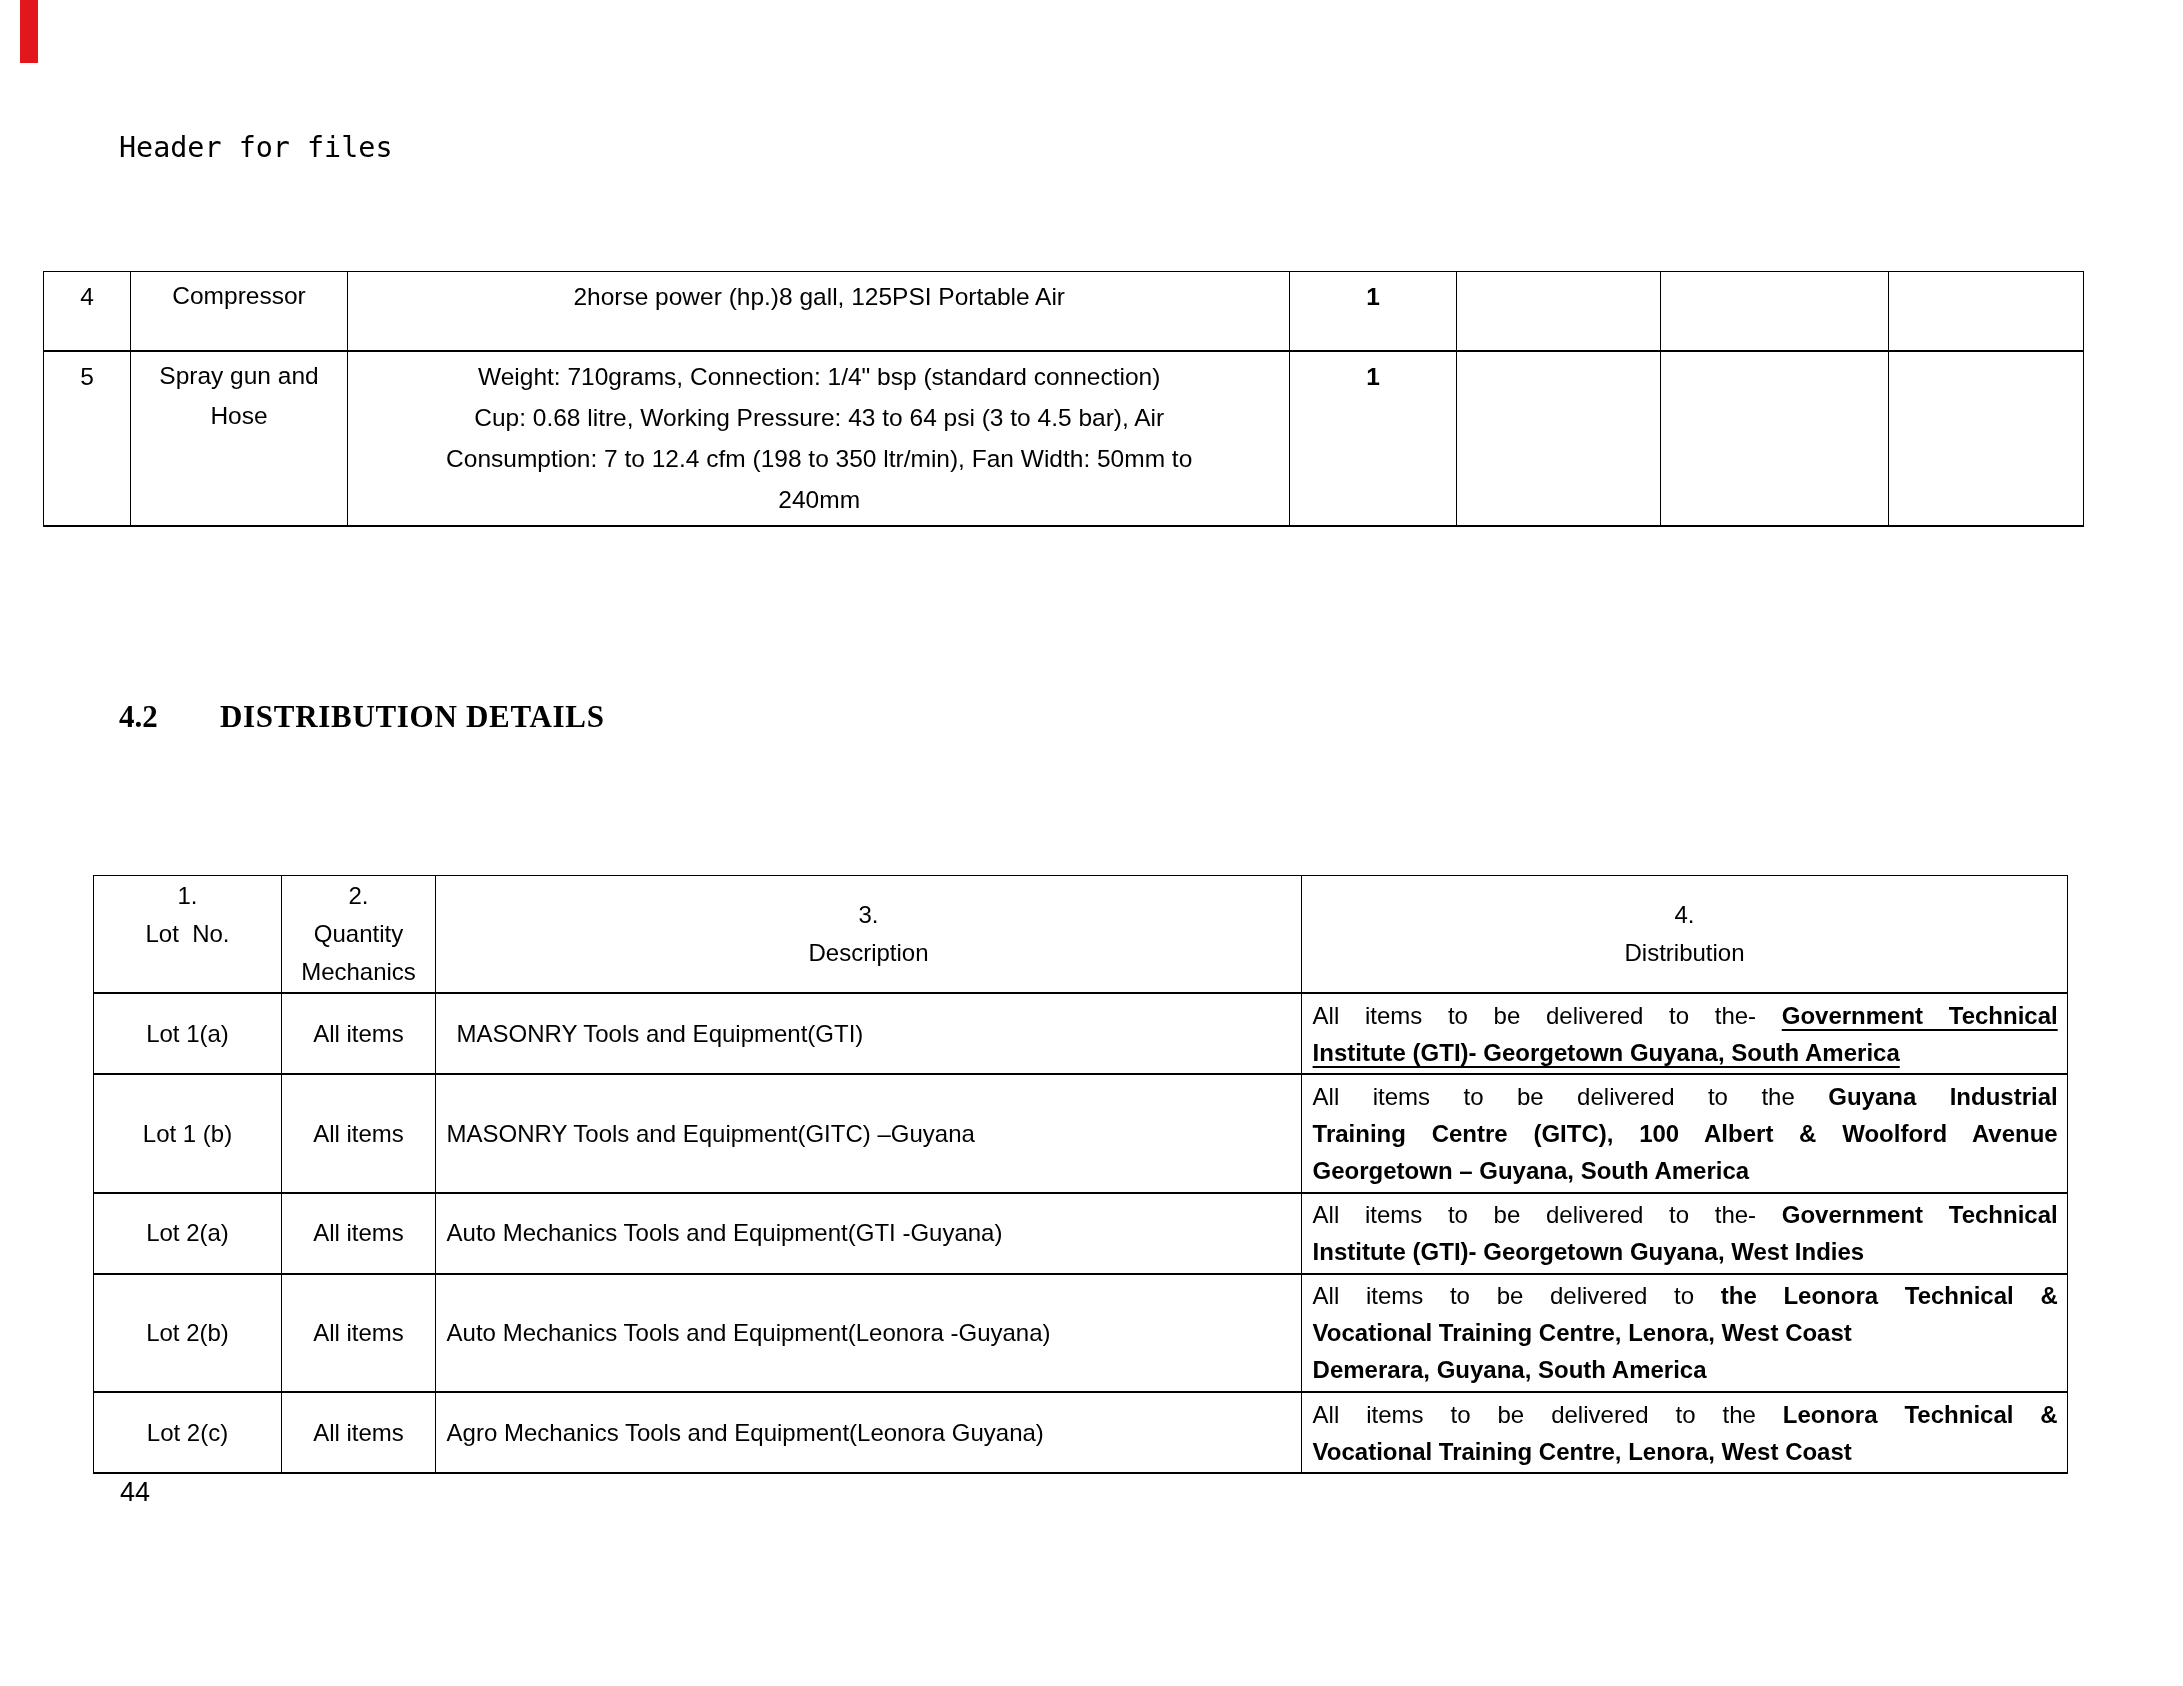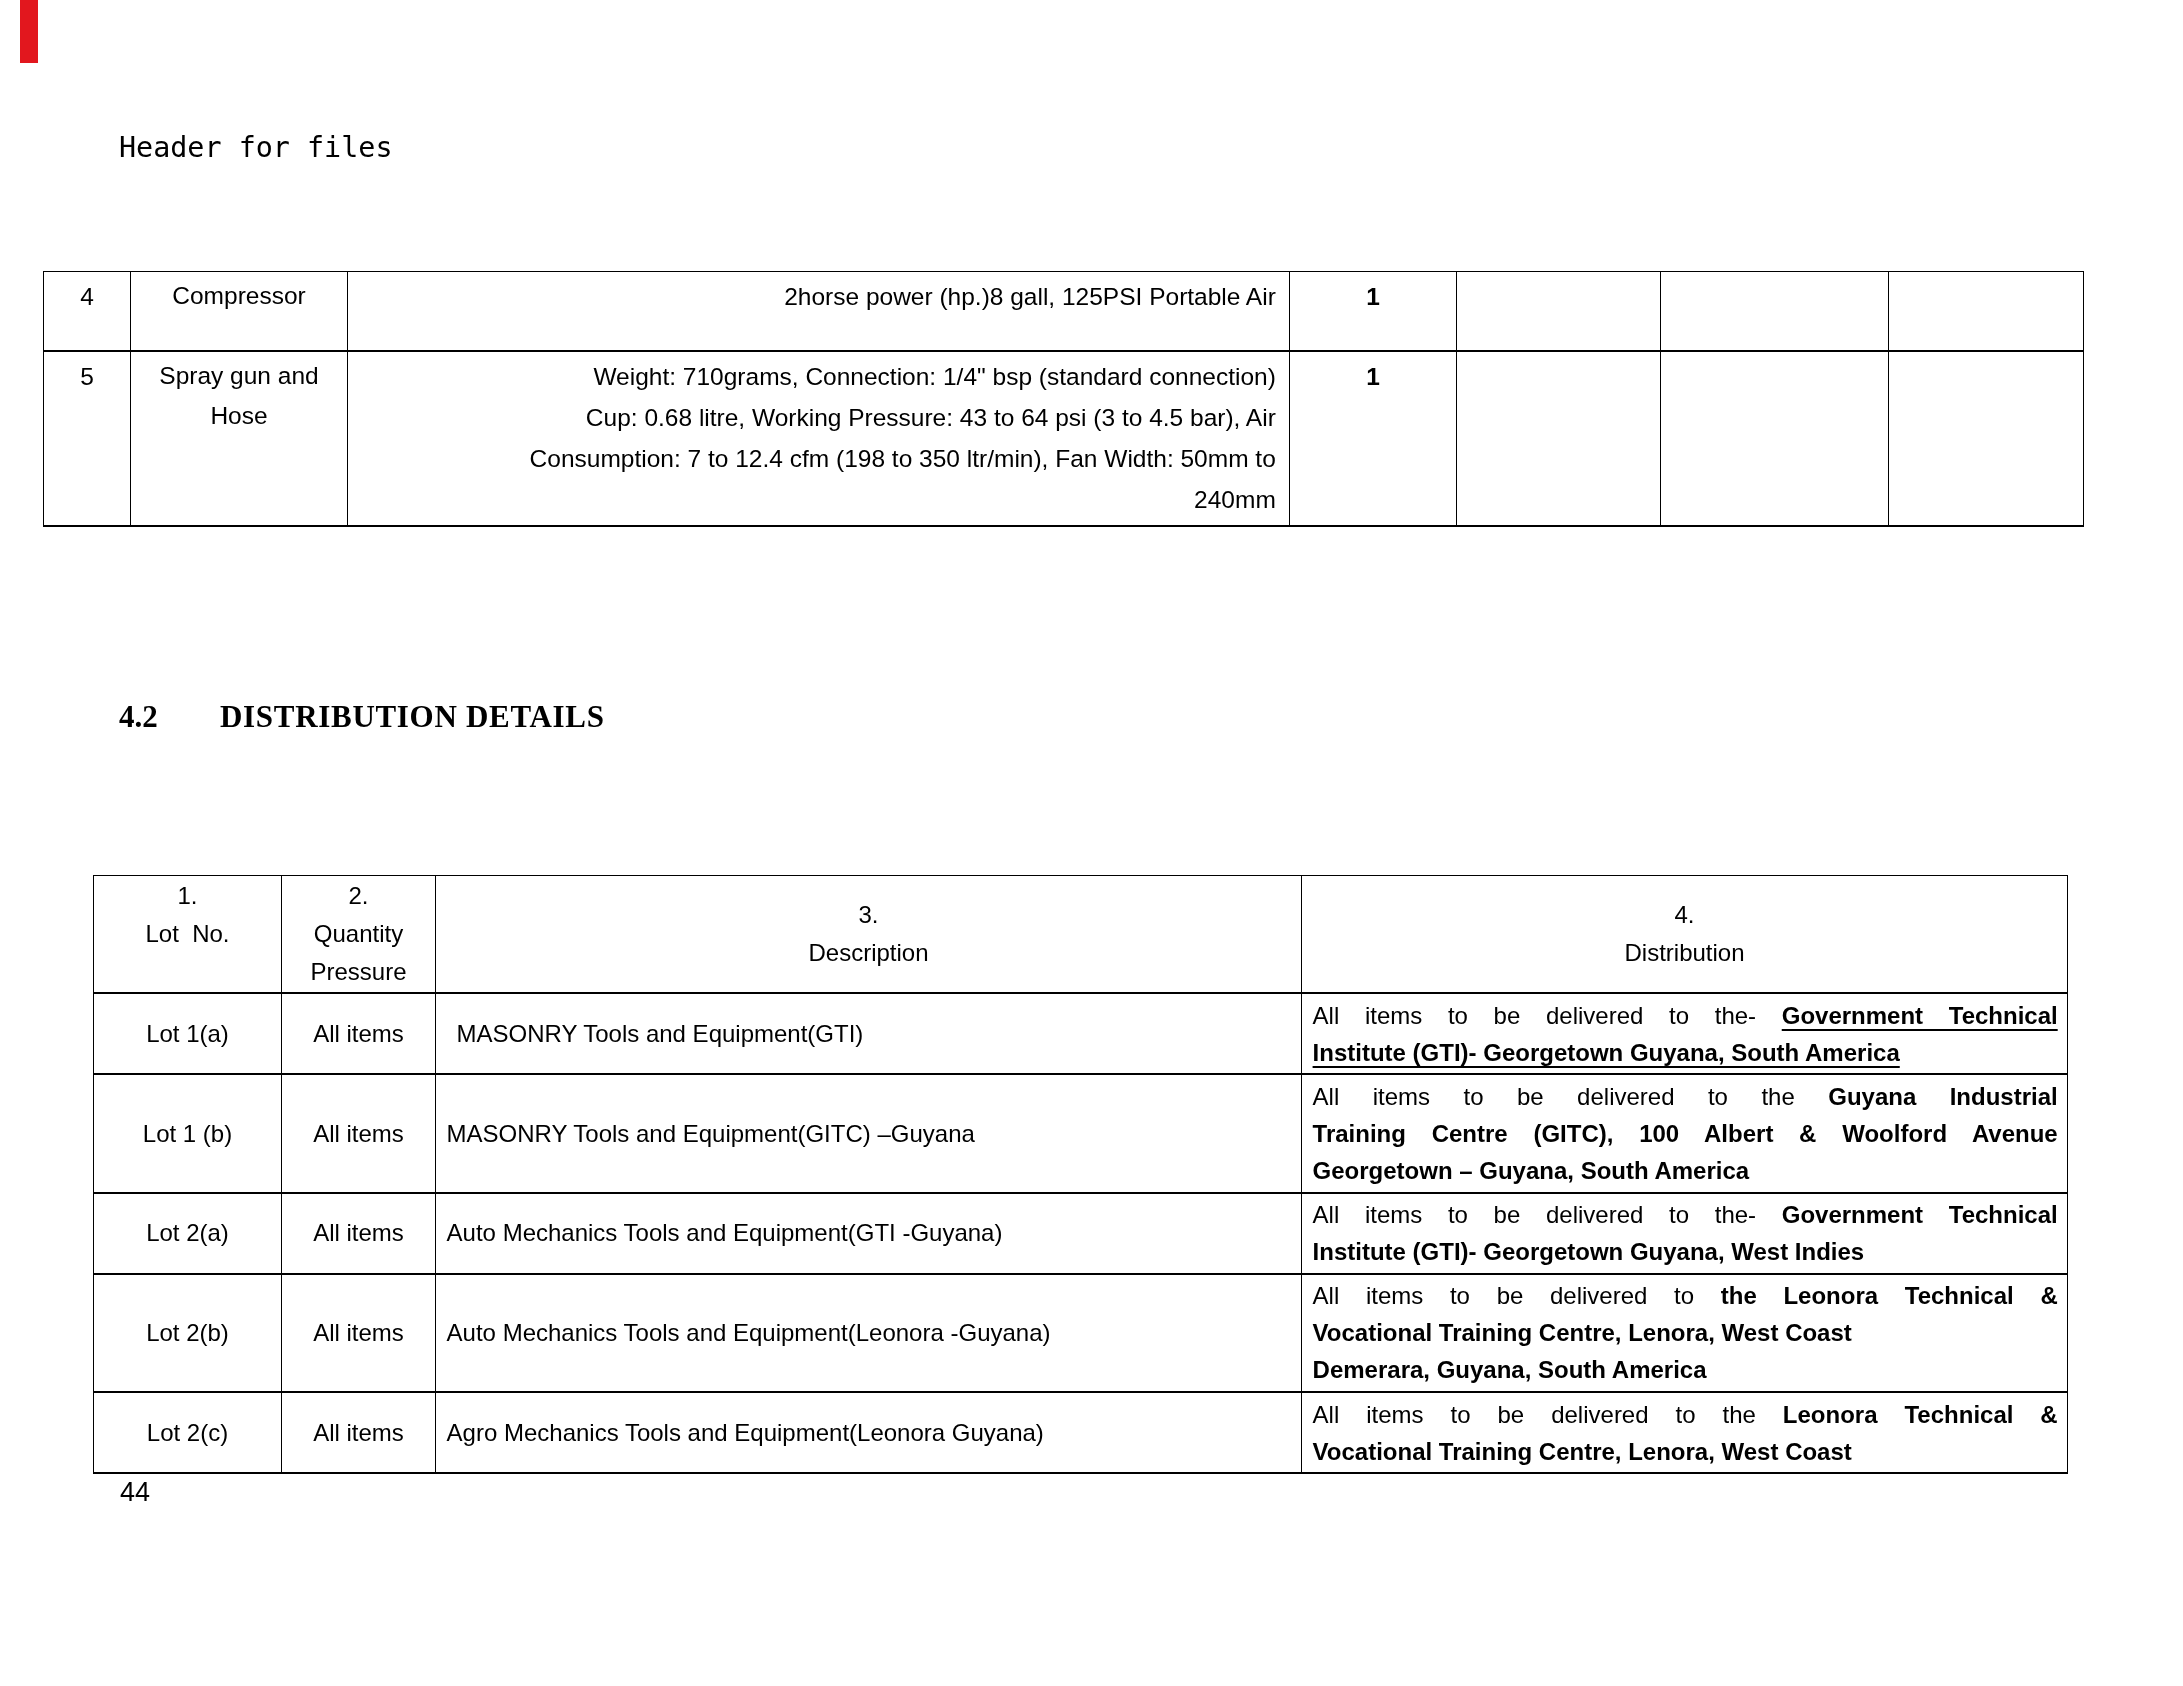--- a/index.html
+++ b/index.html
@@ -37,21 +37,21 @@
   .spec-table {
     position: absolute;
     left: 43px; top: 271px;
     width: 2038px;
     font-size: 24.5px;
   }
   .spec-table td { border-bottom-width: 2.6px; vertical-align: top; }
   .spec-table tr:first-child td { border-top-width: 1.3px; }
   .spec-table .c-no   { text-align: center; padding-top: 5.3px;  line-height: 40px; }
   .spec-table .c-item { text-align: center; padding-top: 4px;  line-height: 40px; white-space: pre-line; }
-  .spec-table .c-desc { text-align: right;   padding: 4px 13.2px 5.3px 14.6px; line-height: 41px; white-space: pre-line; }
+  .spec-table .c-desc { text-align: center;   padding: 4px 13.2px 5.3px 14.6px; line-height: 41px; white-space: pre-line; }
   .spec-table .c-qty  { text-align: center; padding-top: 5.3px;  line-height: 40px; font-weight: bold; }
 
   
   .section-heading {
     position: absolute;
     left: 0; top: 698px;
     width: 100%;
     font-family: "Liberation Serif", serif;
     font-weight: bold;
     font-size: 31px;
@@ -150,21 +150,21 @@
     </colgroup>
     <tbody>
       <tr style="height:114px">
         <th class="th-top">
           <div>1.</div>
           <div>Lot&nbsp;&nbsp;No.</div>
         </th>
         <th class="th-top">
           <div>2.</div>
           <div>Quantity</div>
-          <div>Pressure</div>
+          <div>Mechanics</div>
         </th>
         <th class="th-mid">
           <div>3.</div>
           <div>Description</div>
         </th>
         <th class="th-mid">
           <div>4.</div>
           <div>Distribution</div>
         </th>
       </tr>

